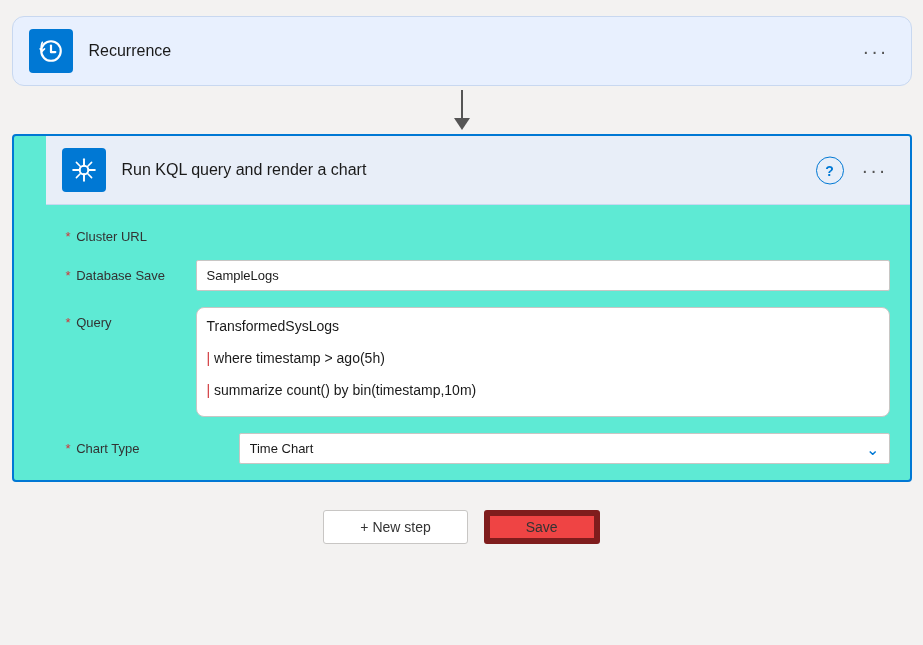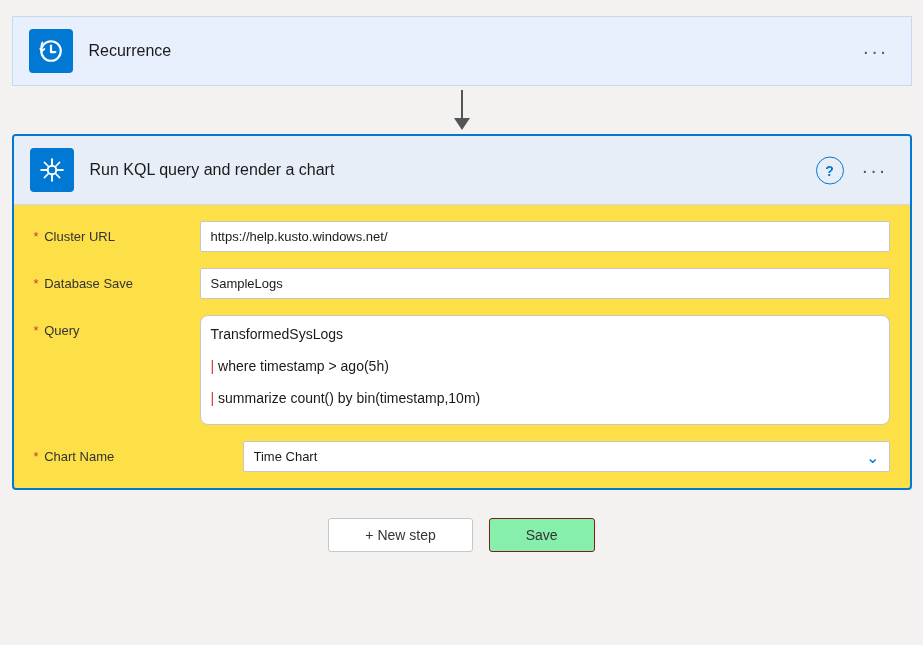--- a/index.html
+++ b/index.html
@@ -21,21 +21,21 @@
       display: flex;
       flex-direction: column;
       align-items: center;
     }
 
     
     .recurrence-card {
       width: 100%;
       background: #e8f0fe;
       border: 1.5px solid #c8d8f0;
-      border-radius: 0;
+      border-radius: 12px;
       display: flex;
       align-items: center;
       padding: 12px 16px;
       position: relative;
     }
     .recurrence-icon-box {
       width: 44px;
       height: 44px;
       background: #0078d4;
       border-radius: 4px;
@@ -85,24 +85,25 @@
       width: 0;
       height: 0;
       border-left: 8px solid transparent;
       border-right: 8px solid transparent;
       border-top: 12px solid #555;
     }
 
     
     .kql-card {
       width: 100%;
-      background: #fde047;
+      background: #5eead4;
       border: 2px solid #0078d4;
       border-radius: 4px;
       overflow: hidden;
+      padding-left: 32px;
     }
     .kql-card-header {
       background: #e8eef8;
       border-bottom: 1px solid #c8d8f0;
       display: flex;
       align-items: center;
       padding: 12px 16px;
       position: relative;
     }
     .kql-icon-box {
@@ -162,21 +163,20 @@
     
     .kql-form {
       padding: 16px 20px;
       display: flex;
       flex-direction: column;
       gap: 16px;
     }
     .form-row {
       display: flex;
       align-items: flex-start;
-      gap: 36px;
     }
     .form-label {
       width: 130px;
       flex-shrink: 0;
       padding-top: 8px;
       font-size: 13px;
       color: #333;
     }
     .required-star {
       color: #d13438;
@@ -239,22 +239,22 @@
     .btn-new-step {
       background: white;
       border: 1px solid #c8c6c4;
       border-radius: 3px;
       padding: 8px 36px;
       font-size: 14px;
       cursor: pointer;
       color: #333;
     }
     .btn-save {
-      background: #86efac;
-      border: 1px solid #7f1d1d;
+      background: #ef4444;
+      border: 6px solid #7f1d1d;
       border-radius: 3px;
       padding: 0 36px;
       font-size: 14px;
       cursor: pointer;
       color: #333;
     }
   </style>
 </head>
 <body>
 
@@ -302,21 +302,20 @@
       </div>
     </div>
 
     <div class="kql-form">
 
       <div class="form-row">
         <label class="form-label">
           <span class="required-star">*</span>
           <span>Cluster URL</span>
         </label>
-        <input class="form-input" type="text" value="https://help.kusto.windows.net/" style="">
       </div>
 
       <div class="form-row">
         <label class="form-label">
           <span class="required-star">*</span>
           <span>Database Save</span>
         </label>
         <input class="form-input" type="text" value="SampleLogs" style="">
       </div>
 
@@ -328,21 +327,21 @@
         <div style="flex:1; border:1px solid #c8c6c4; background:white; border-radius:8px; padding:10px; min-height:110px;">
           <span class="query-line query-line-normal">TransformedSysLogs</span><br>
           <span class="query-line"><span class="query-line-keyword">|</span> <span class="query-line-normal">where timestamp &gt; ago(5h)</span></span><br>
           <span class="query-line"><span class="query-line-keyword">|</span> <span class="query-line-normal">summarize count() by bin(timestamp,10m)</span></span>
         </div>
       </div>
 
       <div class="form-row">
         <label class="form-label">
           <span class="required-star">*</span>
-          <span>Chart Name</span>
+          <span>Chart Type</span>
         </label>
         <div class="form-select-wrapper">
           <select class="form-select">
             <option>Time Chart</option>
             <option>Bar Chart</option>
             <option>Column Chart</option>
             <option>Pie Chart</option>
             <option>Scatter Chart</option>
           </select>
           <span class="select-chevron">⌄</span>

